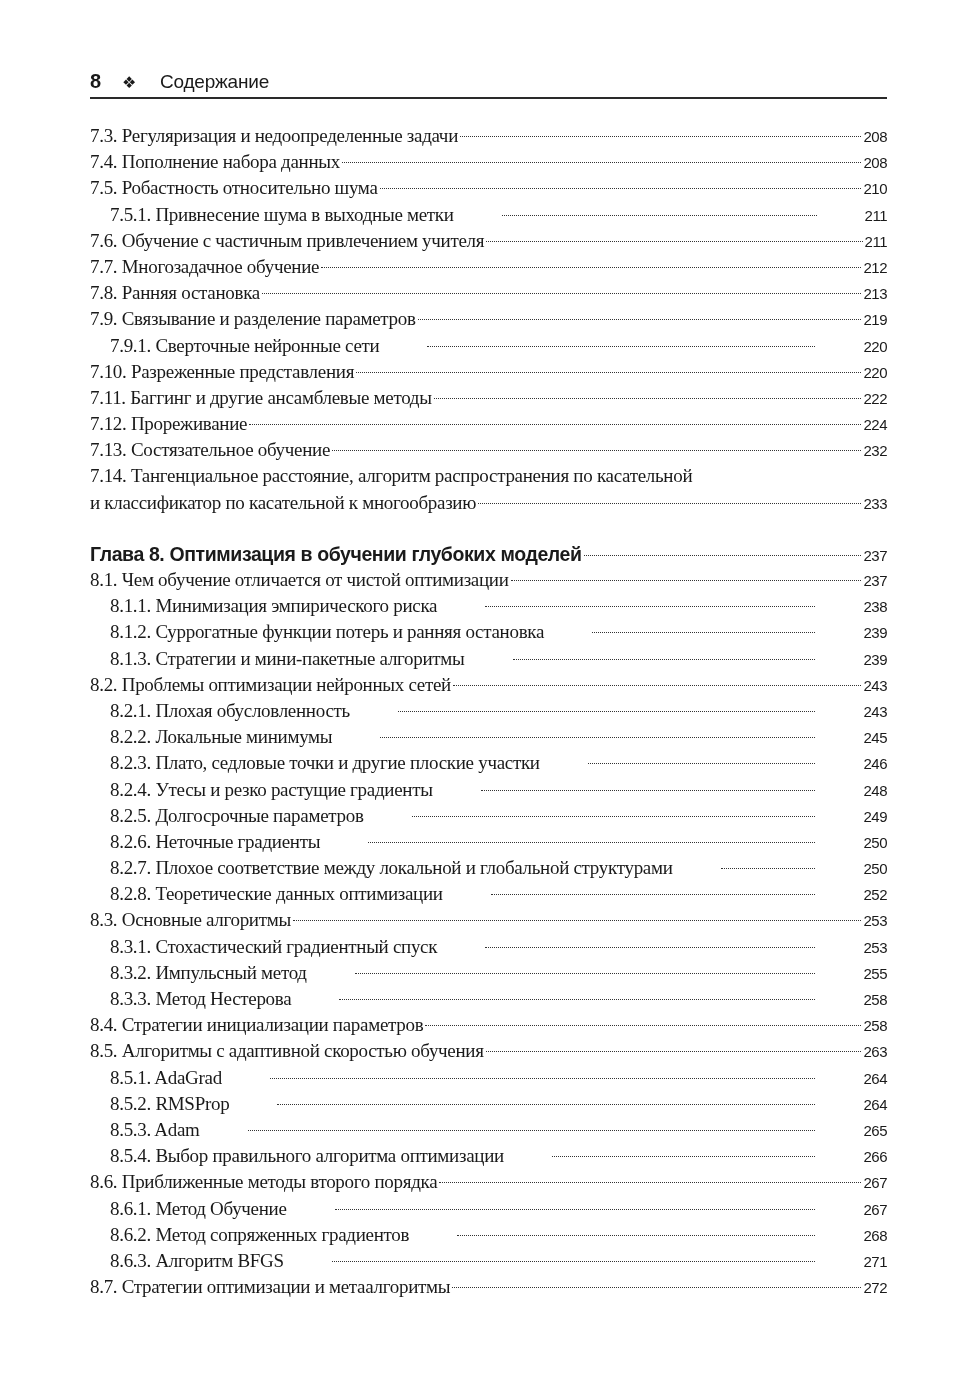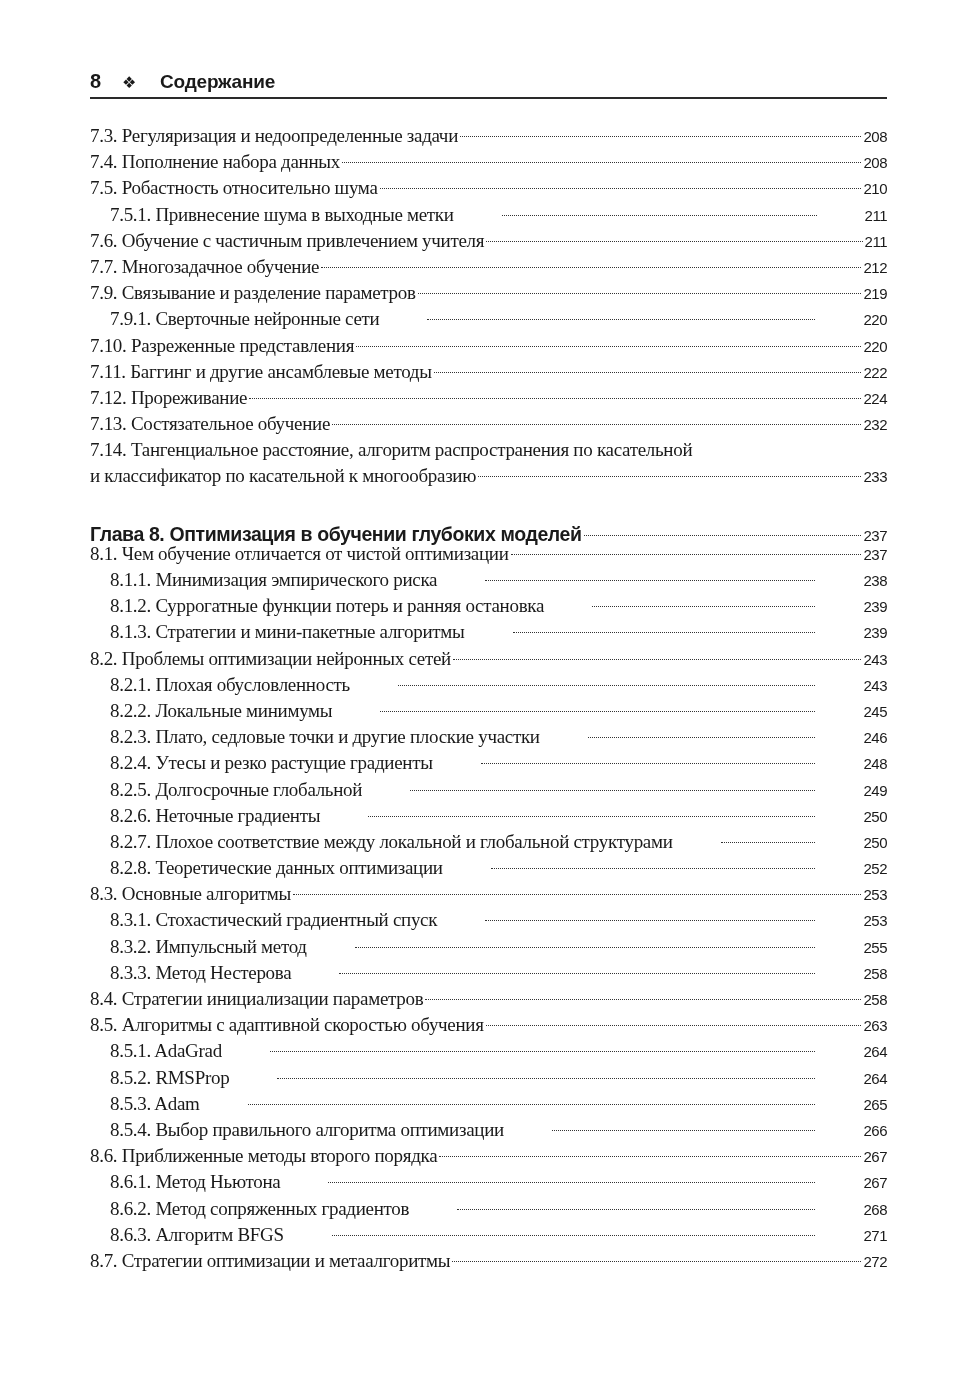--- a/index.html
+++ b/index.html
@@ -1,30 +1,30 @@
 <!DOCTYPE html>
 <html><head>
 <meta charset="utf-8">
 <style>
   html, body { margin: 0; padding: 0; background: #ffffff; }
   body { width: 974px; height: 1388px; position: relative; overflow: hidden; color: #1a1a1a; }
   .header { position: absolute; left: 90px; top: 70px; width: 797px; height: 26px; display: flex; align-items: baseline; font-family: "Liberation Sans", sans-serif; }
   .header .pno { font-weight: bold; font-size: 20px; width: 32px; }
   .header .orn { font-size: 16px; width: 38px; }
-  .header .ttl { font-size: 19px; font-weight: bold; letter-spacing: -0.2px; }
+  .header .ttl { font-size: 19px; font-weight: normal; letter-spacing: -0.2px; }
   .rule { position: absolute; left: 90px; top: 97px; width: 797px; height: 2px; background: #2a2a2a; }
   .toc { position: absolute; left: 90px; top: 123px; width: 797px; font-family: "Liberation Serif", serif; font-size: 19px; }
   .row { display: flex; align-items: baseline; height: 26.2px; line-height: 26.2px; white-space: nowrap; }
   .row.l2 { padding-left: 20px; gap: 46px; }
   .row .txt { flex: 0 0 auto; letter-spacing: -0.3px; }
   .row .dots { flex: 1 1 auto; border-bottom: 1.5px dotted #333; margin: 0 2px; position: relative; top: -5px; min-width: 8px; }
   .row .pg { flex: 0 0 auto; font-family: "Liberation Sans", sans-serif; font-size: 15px; letter-spacing: -0.5px; }
   .row.cont { height: 26.2px; }
   .gap { height: 25px; }
-  .row.chap .txt { font-family: "Liberation Sans", sans-serif; font-weight: bold; font-size: 19.5px; letter-spacing: -0.4px; margin-top: 6px; }
+  .row.chap .txt { font-family: "Liberation Sans", sans-serif; font-weight: bold; font-size: 19.5px; letter-spacing: -0.4px; }
 </style>
 </head>
 <body>
 
 <div class="header">
   <span class="pno">8</span>
   <span class="orn">❖</span>
   <span class="ttl">Содержание</span>
 </div>
 <div class="rule"></div>
@@ -53,20 +53,25 @@
       </div>
       <div class="row">
         <span class="txt">7.6. Обучение с частичным привлечением учителя</span>
         <span class="dots"></span>
         <span class="pg">211</span>
       </div>
       <div class="row">
         <span class="txt">7.7. Многозадачное обучение</span>
         <span class="dots"></span>
         <span class="pg">212</span>
+      </div>
+      <div class="row">
+        <span class="txt">7.8. Ранняя остановка</span>
+        <span class="dots"></span>
+        <span class="pg">213</span>
       </div>
       <div class="row">
         <span class="txt">7.9. Связывание и разделение параметров</span>
         <span class="dots"></span>
         <span class="pg">219</span>
       </div>
       <div class="row l2">
         <span class="txt">7.9.1. Сверточные нейронные сети</span>
         <span class="dots"></span>
         <span class="pg">220</span>
@@ -150,21 +155,21 @@
         <span class="txt">8.2.3. Плато, седловые точки и другие плоские участки</span>
         <span class="dots"></span>
         <span class="pg">246</span>
       </div>
       <div class="row l2">
         <span class="txt">8.2.4. Утесы и резко растущие градиенты</span>
         <span class="dots"></span>
         <span class="pg">248</span>
       </div>
       <div class="row l2">
-        <span class="txt">8.2.5. Долгосрочные глобальной</span>
+        <span class="txt">8.2.5. Долгосрочные параметров</span>
         <span class="dots"></span>
         <span class="pg">249</span>
       </div>
       <div class="row l2">
         <span class="txt">8.2.6. Неточные градиенты</span>
         <span class="dots"></span>
         <span class="pg">250</span>
       </div>
       <div class="row l2">
         <span class="txt">8.2.7. Плохое соответствие между локальной и глобальной структурами</span>
@@ -225,21 +230,21 @@
         <span class="txt">8.5.4. Выбор правильного алгоритма оптимизации</span>
         <span class="dots"></span>
         <span class="pg">266</span>
       </div>
       <div class="row">
         <span class="txt">8.6. Приближенные методы второго порядка</span>
         <span class="dots"></span>
         <span class="pg">267</span>
       </div>
       <div class="row l2">
-        <span class="txt">8.6.1. Метод Ньютона</span>
+        <span class="txt">8.6.1. Метод Обучение</span>
         <span class="dots"></span>
         <span class="pg">267</span>
       </div>
       <div class="row l2">
         <span class="txt">8.6.2. Метод сопряженных градиентов</span>
         <span class="dots"></span>
         <span class="pg">268</span>
       </div>
       <div class="row l2">
         <span class="txt">8.6.3. Алгоритм BFGS</span>

